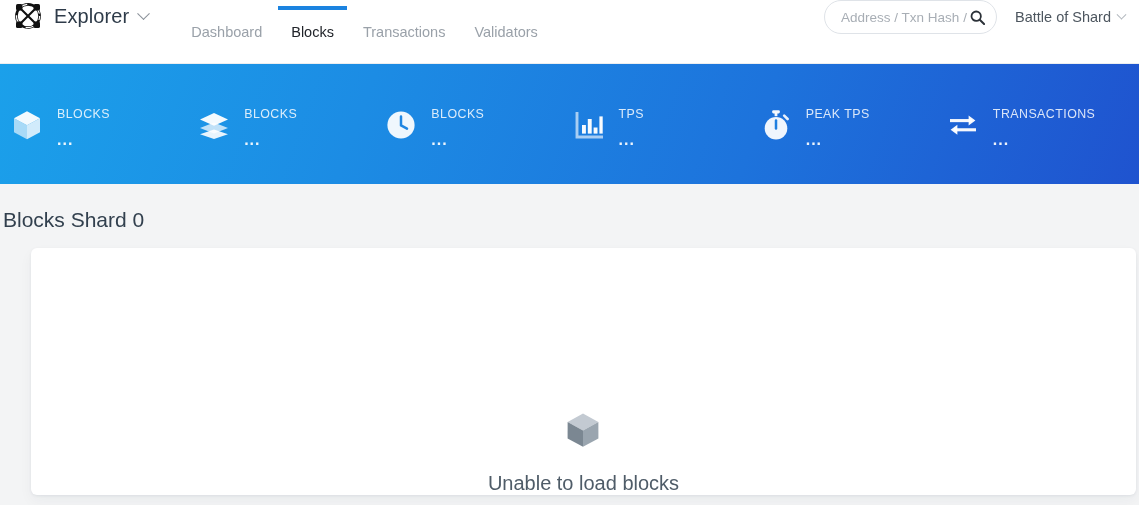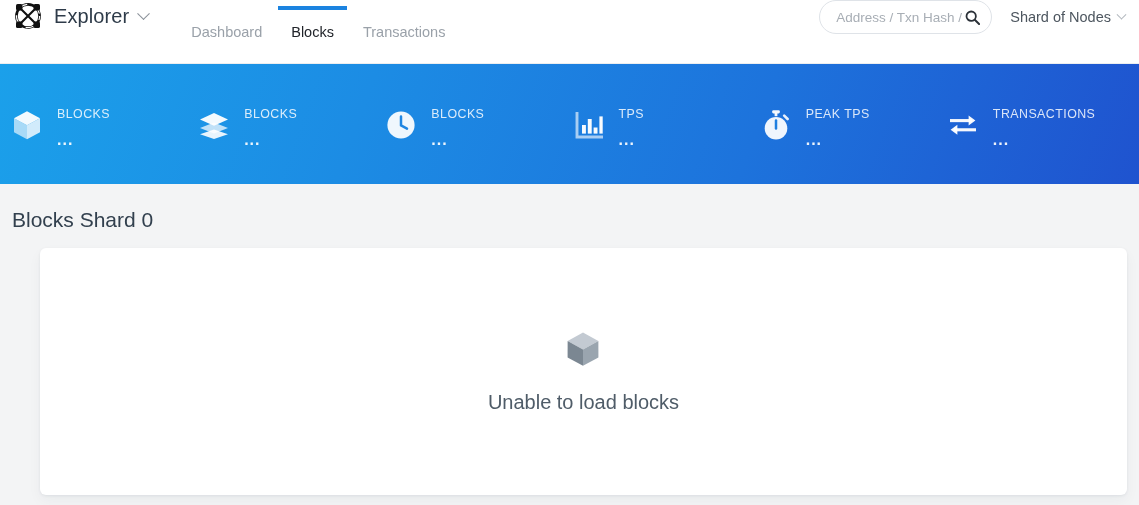--- a/index.html
+++ b/index.html
@@ -155,36 +155,36 @@
   .stat-value {
     margin-top: 12px;
     font-size: 16px;
     font-weight: bold;
     color: rgba(255,255,255,.92);
     letter-spacing: 1px;
     line-height: 12px;
   }
 
   
-  .main { padding: 0 12px; }
+  .main { padding: 0 3px; }
 
   .page-title {
     font-size: 21px;
     color: #32404e;
     padding: 24px 0 16px 0;
     line-height: 24px;
   }
 
   .card {
     background: #ffffff;
     border-radius: 6px;
     height: 247px;
     box-shadow: 0 1px 3px rgba(29,45,64,.07), 0 6px 14px rgba(29,45,64,.045);
     display: flex;
-    align-items: center;
+    align-items: flex-end;
     justify-content: center;
     margin-left: 28px;
   }
 
   .empty { display: flex; flex-direction: column; align-items: center; }
   .empty-ico { width: 40px; height: 40px; }
   .empty-text {
     margin-top: 22px;
     font-size: 20px;
     color: #4f5c68;
@@ -215,35 +215,38 @@
   <div class="nav">
     <div class="nav-item">
       <span>Dashboard</span>
     </div>
     <div class="nav-item active">
       <span>Blocks</span>
     </div>
     <div class="nav-item">
       <span>Transactions</span>
     </div>
+    <div class="nav-item">
+      <span>Validators</span>
+    </div>
   </div>
 
   <div class="header-right">
     <div class="search-box">
       <input type="text" placeholder="Address / Txn Hash / E" style="">
       <span class="search-icon">
         <svg viewBox="0 0 16 16" width="15" height="15" aria-hidden="true">
           <circle cx="6.6" cy="6.6" r="5" fill="none" stroke="#2b3138" stroke-width="1.9"></circle>
           <path d="M10.4 10.4 L15 15" stroke="#2b3138" stroke-width="2.1" stroke-linecap="round"></path>
         </svg>
       </span>
     </div>
 
     <div class="net-select">
-      <span>Shard of Nodes</span>
+      <span>Battle of Shard</span>
       <span class="caret-sm"></span>
     </div>
   </div>
 </div>
 
 <div class="stats">
 
   <div class="stat">
     <span class="stat-ico">
       <svg viewBox="0 0 34 34" width="34" height="34" aria-hidden="true">

